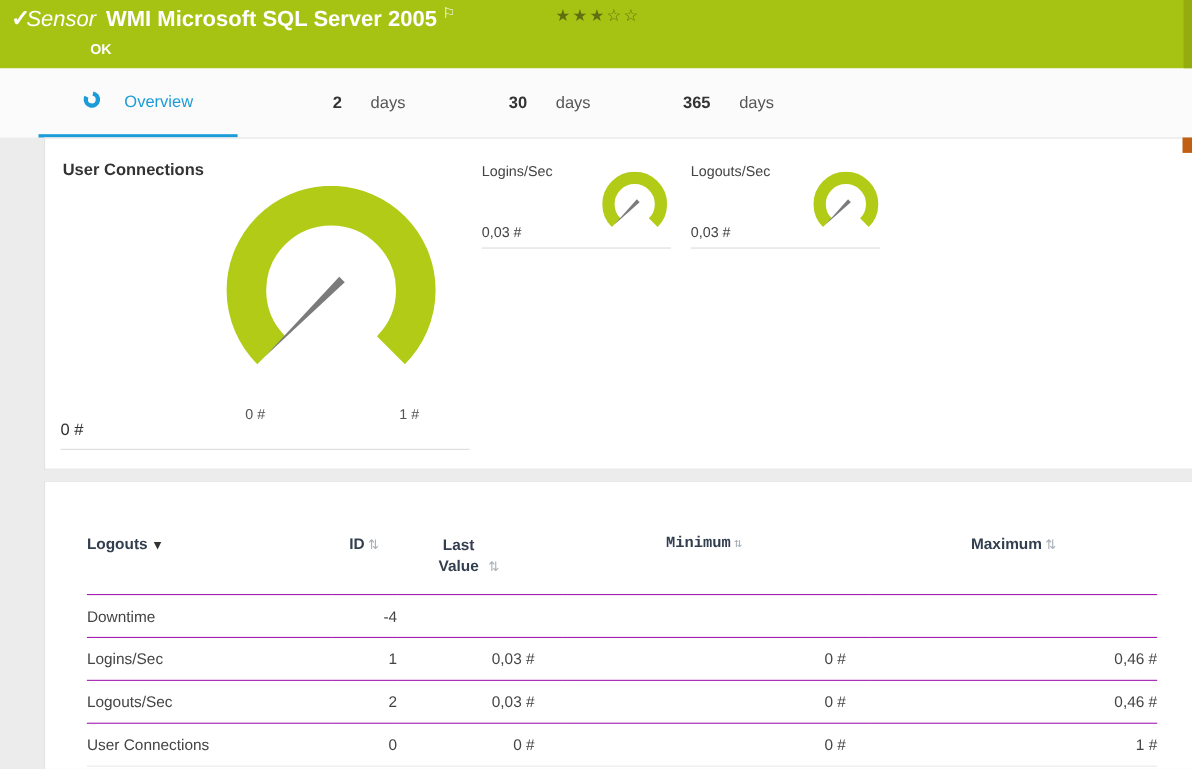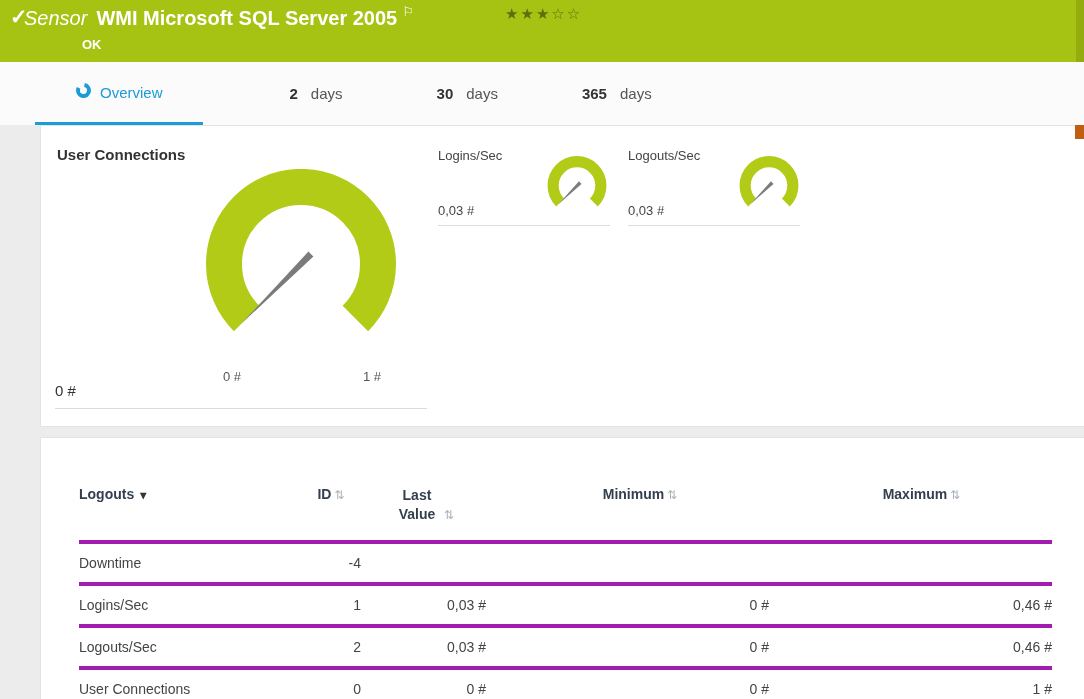--- a/index.html
+++ b/index.html
@@ -13,21 +13,21 @@
   .header-edge{position:absolute;right:0;top:0;width:8px;height:62px;background:#95ac0e;}
   .check{position:absolute;left:10px;top:5px;font-size:21px;font-weight:bold;color:#fff;}
   .titleline{position:absolute;left:24px;top:7px;font-size:20px;white-space:nowrap;}
   .sensor-label{font-style:italic;margin-right:9px;}
   .page-title{font-weight:bold;}
   .flag{font-size:13px;vertical-align:top;position:relative;top:-3px;margin-left:5px;color:#fff;cursor:pointer;}
   .stars{position:absolute;left:505px;top:5px;font-size:15px;letter-spacing:2px;color:rgba(35,40,15,0.55);cursor:pointer;}
   .status-ok{position:absolute;left:66px;top:37px;font-size:13px;font-weight:bold;color:#fff;margin-left:16px;}
   
   .tabbar{display:flex;height:63px;background:#fbfbfb;align-items:stretch;}
-  .tab{display:flex;align-items:center;gap:8px;padding:0 12px;font-size:15px;color:#555;cursor:pointer;white-space:nowrap;}
+  .tab{display:flex;align-items:center;gap:21px;padding:0 12px;font-size:15px;color:#555;cursor:pointer;white-space:nowrap;}
   .tab .num{font-weight:bold;color:#333;margin-right:5px;}
   .tab.active{color:#1b9bd7;border-bottom:3px solid #1b9bd7;padding:0 40px;}
   .t-overview{margin-left:35px;}
   .t-live{margin-left:30px;}
   .t-2d{margin-left:75px;}
   .t-30d{margin-left:70px;}
   .t-365d{margin-left:60px;}
   .t-hist{margin-left:65px;}
   
   .card1{position:absolute;left:40px;right:0;top:125px;height:300px;background:#fff;border:1px solid #e3e3e3;border-right:none;}
@@ -47,25 +47,25 @@
   .ul-small{top:99px;width:172px;}
   .x-logins{left:397px;}
   .x-logins-g{left:505px;}
   .x-logouts{left:587px;}
   .x-logouts-g{left:697px;}
   
   table{border-collapse:collapse;width:calc(100% - 70px);margin:36px 32px 0 38px;font-size:14px;color:#444;table-layout:fixed;}
   th{font-weight:bold;color:#333f4f;vertical-align:top;padding:12px 0 16px;text-align:center;font-size:14px;cursor:pointer;}
   th.c-channel{text-align:left;}
   th.c-last{text-align:center;padding-right:25px;}
-  th.c-min{padding-right:22px;}
+  th.c-min{padding-right:22px;font-family:Liberation Mono, monospace;}
   .lastwrap{display:inline-block;width:48px;text-align:center;line-height:19px;}
   .sort{color:#a9b0b8;font-size:12px;margin-left:3px;font-weight:normal;}
   .drop{color:#333;font-size:12px;margin-left:6px;}
-  td{padding:11px 0;border-top:4px solid #a21caf;text-align:right;}
+  td{padding:11px 0;border-top:1px solid #a21caf;text-align:right;}
   tr:last-child td{border-bottom:1px solid #e8e8e8;}
   td.c-channel{text-align:left;cursor:pointer;}
   td.c-last{padding-right:25px;}
   td.c-min{padding-right:22px;}
   .col-channel{width:222px;}
   .col-id{width:60px;}
   .col-last{width:150px;}
   .col-min{width:280px;}
 </style>
 </head>

